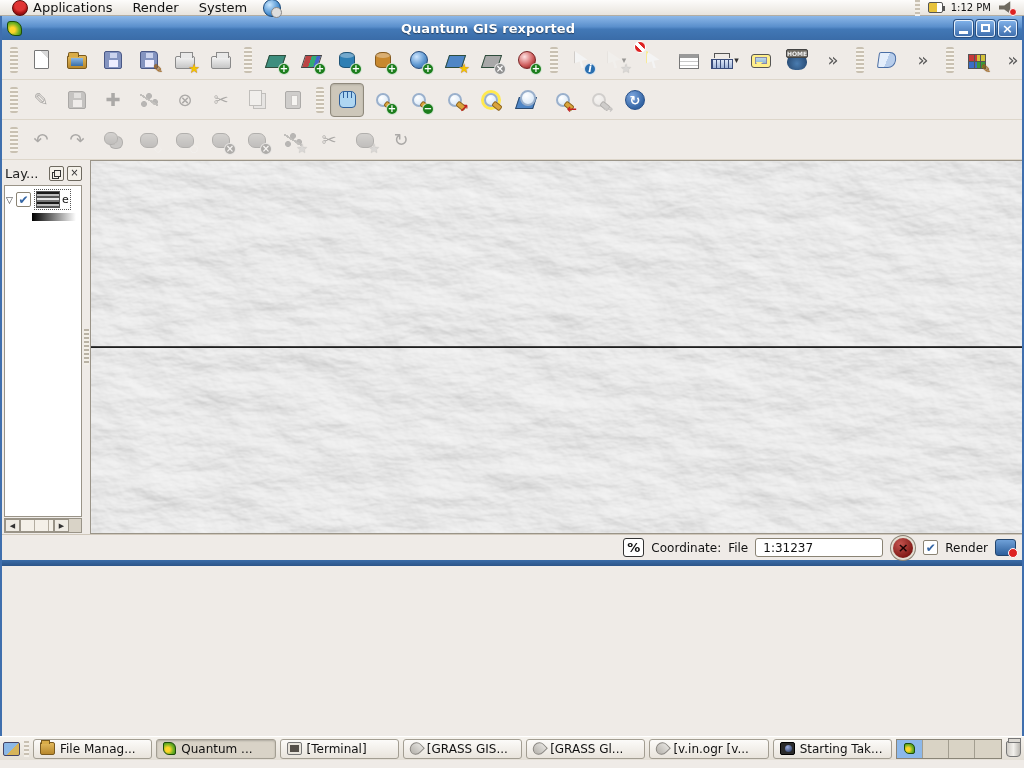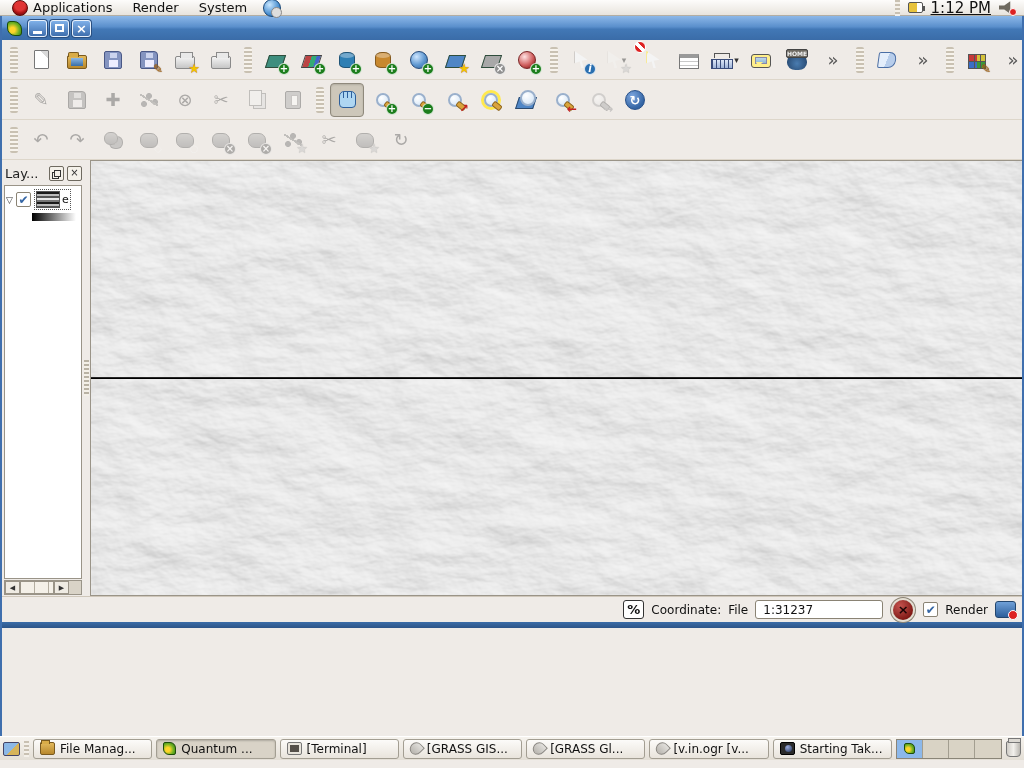--- a/index.html
+++ b/index.html
@@ -16,21 +16,21 @@
     background:radial-gradient(circle at 50% 32%, #e03434 42%, #a51212 66%, #561016); }
   .glauncher { width:18px; height:18px; border-radius:50%; position:relative; margin-left:4px;
     background:radial-gradient(circle at 35% 30%, #c9e7ff, #4a8fd0 60%, #1d5a96); border:1px solid #1a4878; }
   .glauncher::after { content:""; position:absolute; right:-2px; bottom:-2px; width:9px; height:9px;
     border-radius:50%; background:#ddd; border:1px solid #888; }
   .gp-right { display:flex; align-items:center; gap:8px; padding-right:6px; }
   .tray-grip { width:5px; height:16px; background:repeating-linear-gradient(180deg,#c9c1b2 0 2px,#f4f0e9 2px 4px); }
   .battery { width:15px; height:11px; border:1px solid #555; border-radius:2px; position:relative;
     background:linear-gradient(90deg,#e8c33c 0 65%,#fff 65%); }
   .battery::after { content:""; position:absolute; right:-3px; top:3px; width:2px; height:5px; background:#555; }
-  .clock { font-size:15px; color:#111;text-decoration:underline; }
+  .clock { font-size:10px; color:#111; }
   .volume { width:15px; height:13px; position:relative; }
   .volume::before { content:""; position:absolute; inset:0; background:#6f6a60;
     clip-path:polygon(0 35%, 35% 35%, 75% 2%, 75% 98%, 35% 65%, 0 65%); }
   .vol-badge { position:absolute; right:-3px; bottom:-2px; width:8px; height:8px; border-radius:50%;
     background:#d22; border:1px solid #fff; }
 
   
   .window { height:720px; border-left:2px solid #3f6fae; border-right:2px solid #3f6fae; background:#efebe7; }
   .titlebar { height:24px; display:flex; align-items:center; gap:6px; padding:0 5px;
     background:linear-gradient(#8db8e8, #5a8fcc 45%, #4278b6 55%, #3a6ca8); }
@@ -141,21 +141,21 @@
   .b-stargray { color:#c9c2b4; font-size:13px; text-shadow:0 0 1px #555; }
   .b-pencil { color:#b97a2a; font-size:12px; text-shadow:0 0 1px #420; }
   .b-arrow-left { color:#c22222; font-size:12px; }
   .b-arrow-right { color:#999; font-size:12px; }
   .b-expand { color:#c22222; font-size:11px; }
   .b-diamond, .b-ring { color:#f5f5f5; font-size:10px; }
   .b-no { left:-3px; top:-3px; right:auto; bottom:auto; border-radius:50%; border:1px solid #fff;
     background:linear-gradient(45deg, #d22 38%, #fff 38% 62%, #d22 62%); }
 
   
-  .body { display:flex; height:436px; background:#efebe7; }
+  .body { display:flex; height:374px; background:#efebe7; }
   .layers-panel { width:81px; display:flex; flex-direction:column; padding:2px 0 0 2px; }
   .lp-title { height:22px; display:flex; align-items:center; gap:3px; font-size:13px; color:#222; padding:0 1px; }
   .lp-title > span:first-child { flex:1; }
   .lp-btn { width:15px; height:15px; border:1px solid #6f6a60; border-radius:2px; background:#f4f1ea; display:flex;
     align-items:center; justify-content:center; font-size:10px; color:#333; line-height:1; }
   .fl-ic { width:7px; height:7px; border:1px solid #333; box-shadow:-2px 2px 0 -1px #f4f1ea, -2px 2px 0 0 #333; margin:1px 0 0 2px; }
   .lp-list { flex:1; background:#fff; border:1px solid #9a9488; margin:1px 1px 0 0; padding:3px 1px; overflow:hidden; }
   .layer-item { display:flex; align-items:center; gap:3px; }
   .expander { font-size:9px; color:#333; }
   .cb { width:15px; height:15px; background:#fff; border:1px solid #8a8374; border-radius:2px; display:flex;
@@ -249,20 +249,21 @@
       <span class="clock">1:12 PM</span>
       <span class="volume">
           <span class="vol-badge"></span>
         </span>
     </div>
   </div>
 
   <div class="window">
     <div class="titlebar">
       <span class="qgis-logo"></span>
+      <span class="title">Quantum GIS rexported</span>
       <span class="winbtns">
         <span class="wbtn">
             <span class="wb-min"></span>
           </span>
         <span class="wbtn">
             <span class="wb-max"></span>
           </span>
         <span class="wbtn">
             <span class="wb-close">×</span>
           </span>

